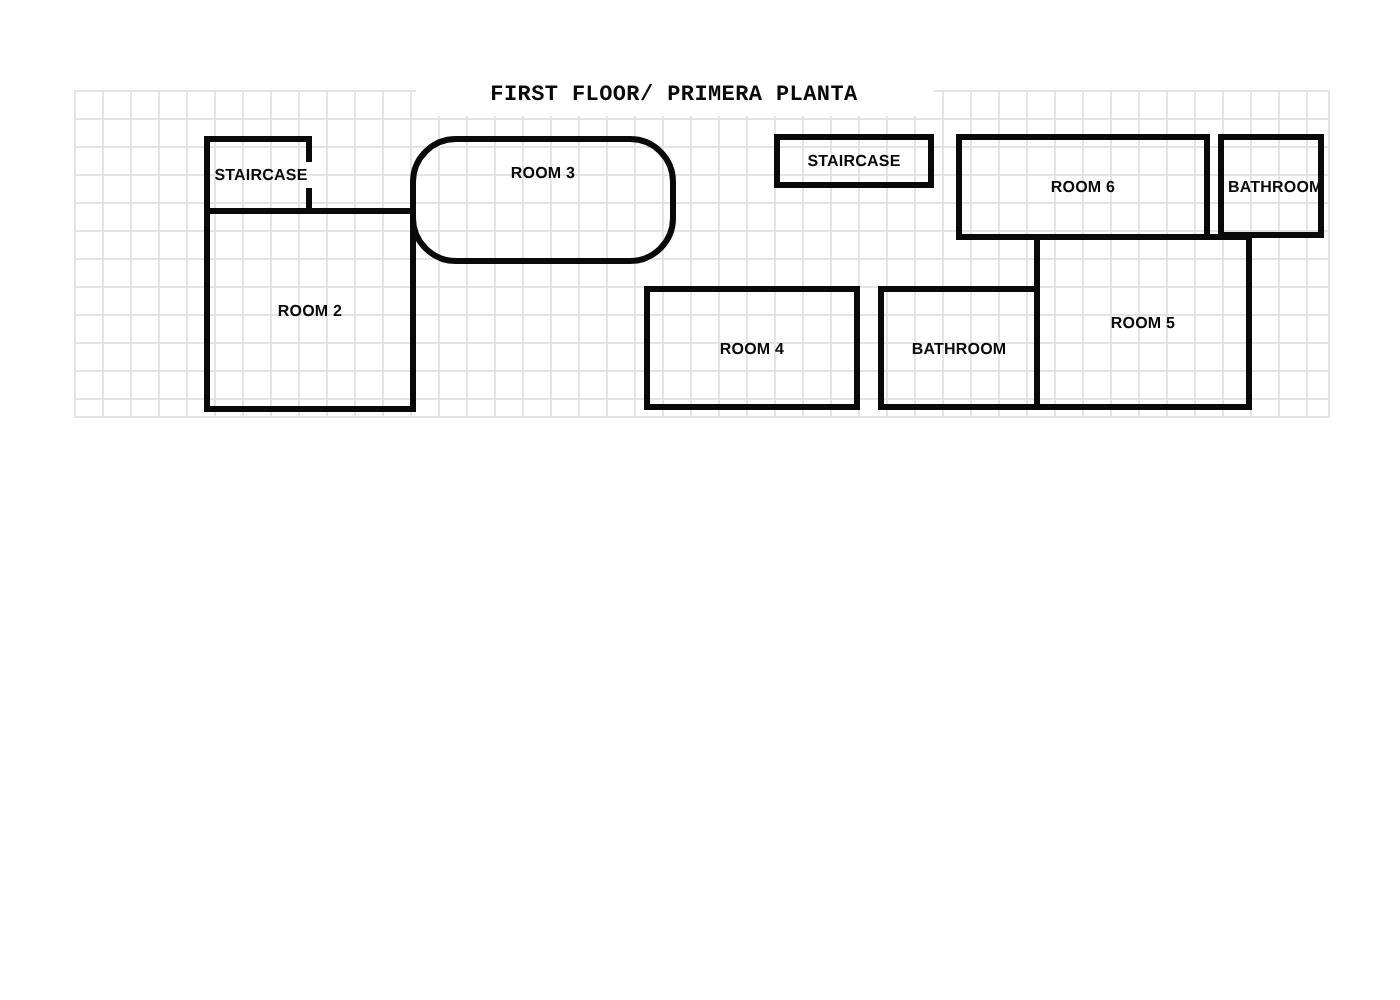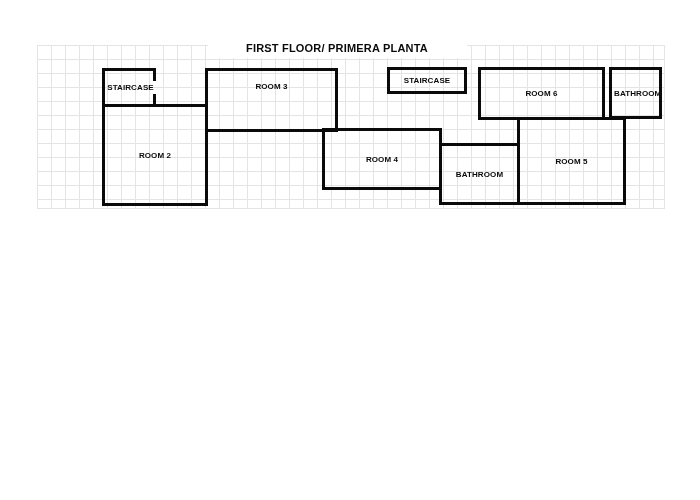--- a/index.html
+++ b/index.html
@@ -29,44 +29,45 @@
     background:#ffffff;
   }
   .plan-title{
     position:absolute;
     left:187px;top:41px;width:300px;
     text-align:center;
     font-size:11px;line-height:14px;
     font-weight:bold;color:#0a0a0a;
     letter-spacing:0.2px;
     white-space:nowrap;
+    font-family:Liberation Mono, monospace;
   }
   .room{
     position:absolute;
     box-sizing:border-box;
     border:3px solid #0a0a0a;
     background:transparent;
     display:flex;align-items:center;justify-content:center;
   }
   .room-label{
     font-size:8px;font-weight:bold;color:#0a0a0a;
     white-space:nowrap;letter-spacing:0.1px;
   }
   
   .staircase-left { left:102px; top:68px;  width:54px;  height:39px; border-right:none; }
   .room-2         { left:102px; top:104px; width:106px; height:102px;align-items:center; }
   .room-3         { left:205px; top:68px;  width:133px; height:64px;
-                    align-items:flex-start; }
+                    align-items:flex-start;border-radius:23px; }
   .room-3 .room-label{ padding-top:11px; }
   .staircase-right{ left:387px; top:67px;  width:80px;  height:27px; }
   .room-6         { left:478px; top:67px;  width:127px; height:53px;text-align:right; }
   .bathroom-top   { left:609px; top:67px;  width:53px;  height:52px;
                     justify-content:flex-start; overflow:hidden; }
   .bathroom-top .room-label{ padding-left:2px; }
-  .room-4         { left:322px; top:128px; width:120px; height:62px; }
+  .room-4         { left:322px; top:143px; width:108px; height:62px; }
   .bathroom-mid   { left:439px; top:143px; width:81px;  height:62px; }
   .room-5         { left:517px; top:117px; width:109px;  height:88px; }
   
   .door-seg{
     position:absolute;width:3px;background:#0a0a0a;
   }
   .door-seg-top   { left:153px; top:68px; height:13px; }
   .door-seg-bottom{ left:153px; top:94px; height:13px; }
 </style>
 </head>

